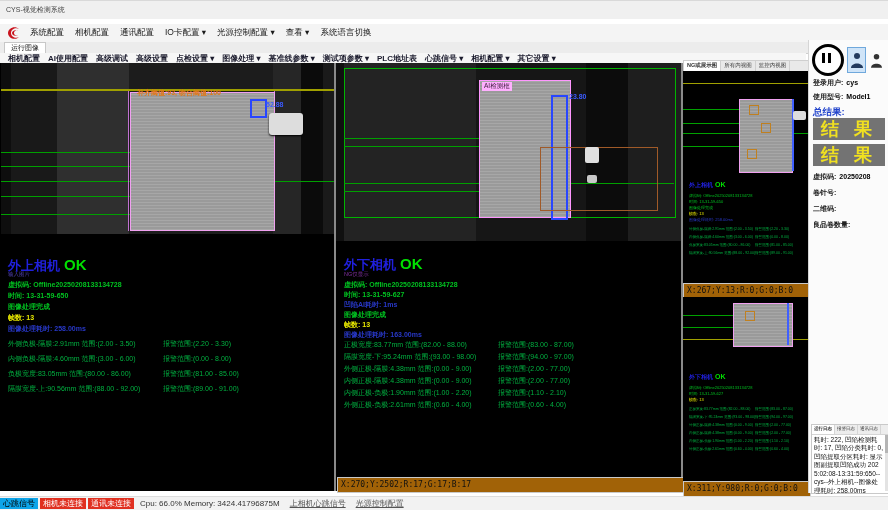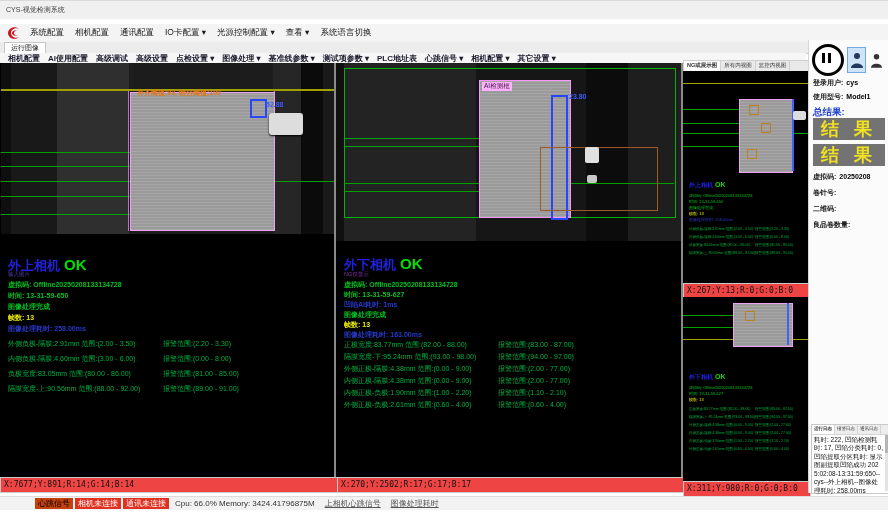--- a/index.html
+++ b/index.html
@@ -15,21 +15,21 @@
   .tabrow{left:0;top:42px;width:888px;height:11px;background:#ececec;border-bottom:1px solid #cfcfcf;}
   .viewtab{position:absolute;left:4px;top:0;height:10px;padding:0 6px;background:#fff;
            border:1px solid #c8c8c8;border-bottom:none;font-size:7px;line-height:10px;}
   .toolbar{left:0;top:53px;width:806px;height:10px;background:#f6f6f6;display:flex;align-items:center;
            border-bottom:1px solid #dcdcdc;}
   .tool-item{font-size:8px;font-weight:bold;color:#1c1c2e;margin-left:8px;white-space:nowrap;}
   
   .canvas{left:0;top:63px;width:808px;height:428px;background:#000;}
   .vdiv{position:absolute;top:0;width:2px;height:428px;background:#8a8a8a;}
   
-  .pane-status{position:absolute;height:14px;background:#ef4444;border:1px solid #c9c9c9;
+  .pane-status{position:absolute;height:14px;background:#a16207;border:1px solid #c9c9c9;
                font-size:8px;line-height:13px;padding-left:3px;color:#111;
                font-family:"DejaVu Sans Mono",monospace;}
   
   .img-left{left:1px;top:0;width:333px;height:171px;
     background:linear-gradient(90deg,#0e0e0e 0 10px,#191919 10px 56px,#2f2f2f 56px 128px,
                #1c1c1c 128px 272px,#262626 272px 300px,#0b0b0b 300px 322px,#1a1a1a 322px 333px);}
   .img-mid{left:0;top:0;width:345px;height:178px;
     background:linear-gradient(90deg,#101010 0 8px,#232323 8px 140px,#161616 140px 250px,
                #0c0c0c 250px 292px,#1e1e1e 292px 345px);}
   .grayblock{background:#a2a2a2;background-image:repeating-linear-gradient(0deg,rgba(255,255,255,.06) 0 1px,rgba(0,0,0,.05) 1px 3px);}
@@ -67,21 +67,21 @@
   .logpanel{position:absolute;left:2px;top:384px;width:76px;height:68px;background:#fff;border:1px solid #c9c9c9;}
   .logtabs{display:flex;height:9px;background:#ededed;border-bottom:1px solid #d5d5d5;}
   .logtab{font-size:4.5px;line-height:8px;padding:0 2px;border-right:1px solid #d5d5d5;color:#333;white-space:nowrap;}
   .logtext{font-size:6.5px;line-height:1.3;color:#111;padding:1px 5px 1px 2px;word-break:break-all;}
   .logscroll{position:absolute;right:0;top:10px;width:3px;height:56px;background:#e3e3e3;}
   .logscroll i{display:block;width:3px;height:18px;background:#b5b5b5;}
   
   .appstatus{left:0;top:496px;width:888px;height:13px;background:#f2f2f2;border-top:1px solid #ddd;
              display:flex;align-items:center;font-size:8px;color:#333;}
   .badge{font-size:8px;padding:0 3px;margin-right:2px;line-height:11px;white-space:nowrap;}
-  .badge-y{background:#c2410c;color:#000;margin-left:35px;}
+  .badge-y{background:#0ea5e9;color:#000;}
   .badge-r{background:#e03020;color:#fff;}
   .extra{margin-left:10px;color:#555;text-decoration:underline;white-space:nowrap;}
 </style>
 </head>
 <body>
 
 <div class="app">
 
   <div class="abs titlebar">
     <span class="ttext">CYS-视觉检测系统</span>
@@ -149,21 +149,20 @@
     <span class="iline c-y" style="left:8px;top:250px;">帧数: 13</span>
     <span class="iline c-b" style="left:8px;top:261px;">图像处理耗时: 258.00ms</span>
     <span class="mrow" style="left:8px;top:276px;">外侧负极-隔膜:2.91mm 范围:(2.00 - 3.50)</span>
     <span class="mrow" style="left:163px;top:276px;">报警范围:(2.20 - 3.30)</span>
     <span class="mrow" style="left:8px;top:291px;">内侧负极-隔膜:4.60mm 范围:(3.00 - 6.00)</span>
     <span class="mrow" style="left:163px;top:291px;">报警范围:(0.00 - 8.00)</span>
     <span class="mrow" style="left:8px;top:306px;">负极宽度:83.05mm 范围:(80.00 - 86.00)</span>
     <span class="mrow" style="left:163px;top:306px;">报警范围:(81.00 - 85.00)</span>
     <span class="mrow" style="left:8px;top:321px;">隔膜宽度-上:90.56mm 范围:(88.00 - 92.00)</span>
     <span class="mrow" style="left:163px;top:321px;">报警范围:(89.00 - 91.00)</span>
-    <div class="pane-status" style="left:0;top:414px;width:333px;">X:7677;Y:891;R:14;G:14;B:14</div>
 
     <div class="abs img-mid" style="left:336px;">
       <div class="abs" style="left:8px;top:5px;width:330px;height:148px;border:1px solid #00b400;"></div>
       <div class="hline" style="left:8px;top:75px;width:224px;background:#00a000;"></div>
       <div class="hline" style="left:8px;top:83px;width:224px;background:#00a000;"></div>
       <div class="hline" style="left:8px;top:120px;width:330px;background:#00a000;"></div>
       <div class="hline" style="left:8px;top:128px;width:224px;background:#00a000;"></div>
       <div class="abs grayblock" style="left:143px;top:17px;width:90px;height:136px;border:1px solid #ff96ff;"></div>
       <span class="oltext" style="left:146px;top:19px;background:#ffb0ff;color:#402040;font-size:6.5px;padding:0 2px;">AI检测框</span>
       <div class="abs" style="left:215px;top:32px;width:13px;height:121px;border:2px solid #2846ff;"></div>
@@ -315,16 +314,16 @@
         </div>
     </div>
   </div>
 
   <div class="abs appstatus">
     <span class="badge badge-y">心跳信号</span>
     <span class="badge badge-r">相机未连接</span>
     <span class="badge badge-r">通讯未连接</span>
     <span style="margin-left:4px;">Cpu: 66.0% Memory: 3424.41796875M</span>
     <span class="extra">上相机心跳信号</span>
-    <span class="extra">图像处理耗时</span>
+    <span class="extra">光源控制配置</span>
   </div>
 
 </div>
 
 </body></html>

